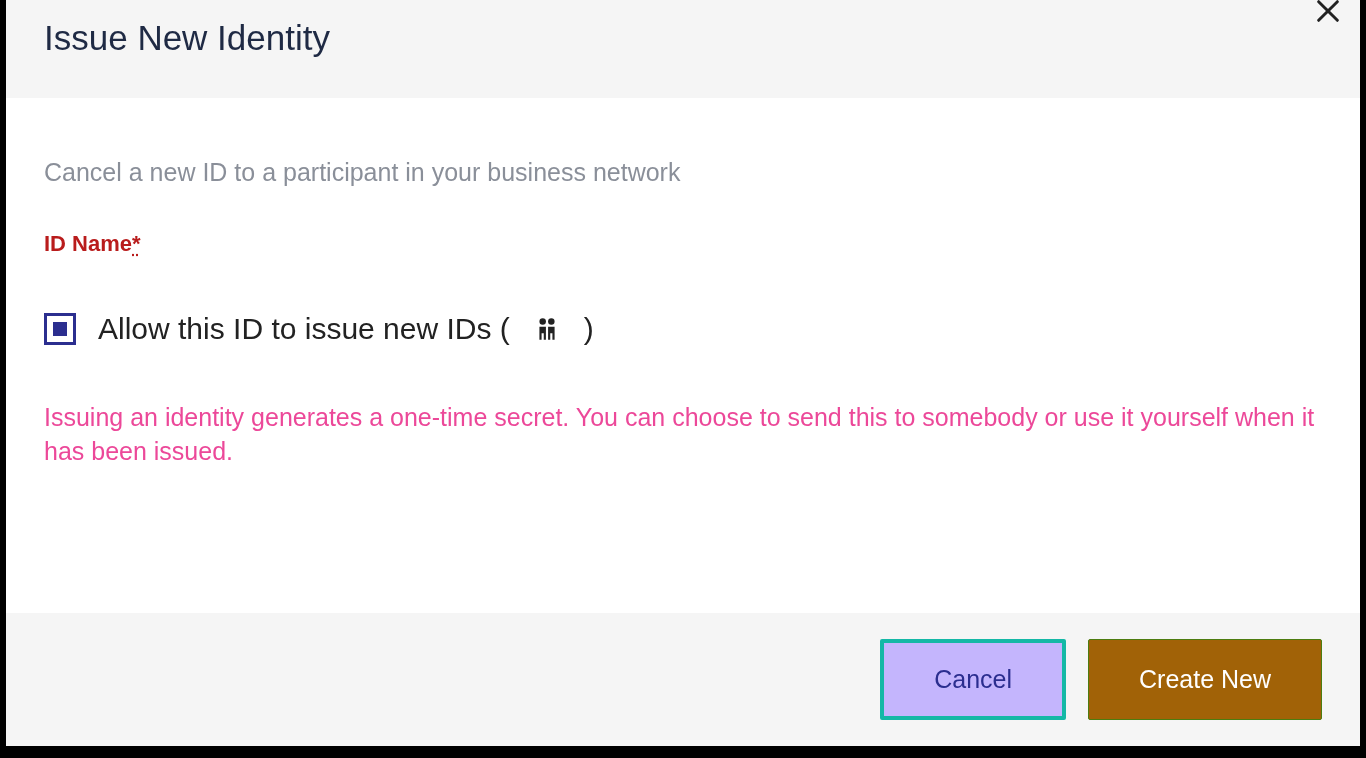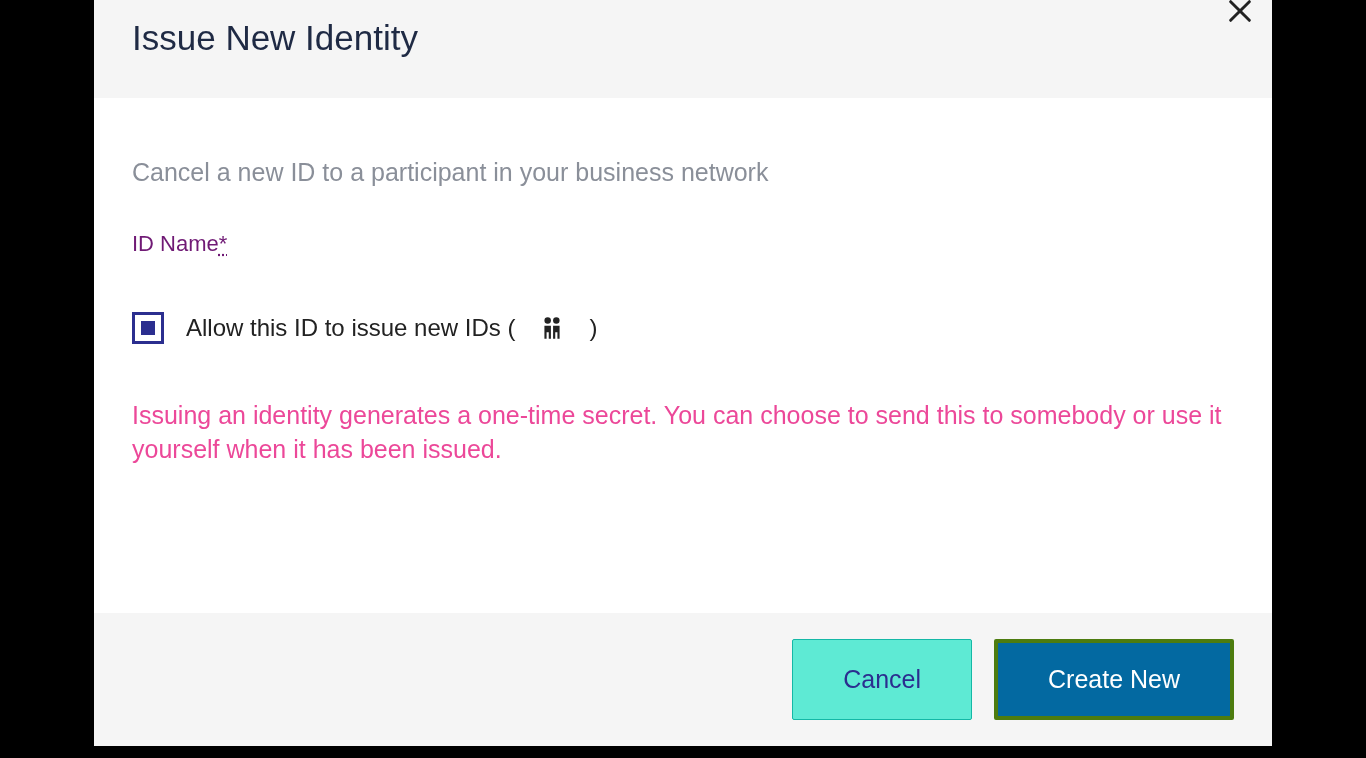--- a/index.html
+++ b/index.html
@@ -5,21 +5,21 @@
     * { box-sizing: border-box; margin: 0; padding: 0; }
     body {
       font-family: -apple-system, BlinkMacSystemFont, "Segoe UI", Helvetica, Arial, sans-serif;
       background: #000;
       width: 1366px;
       height: 758px;
       overflow: hidden;
     }
     .modal {
       background: #fff;
-      width: 1178px;
+      width: 1354px;
       margin: 0 auto;
       min-height: 746px;
       position: relative;
     }
     .modal-header {
       background: #f5f5f5;
       padding: 18px 38px 40px 38px;
       position: relative;
     }
     .modal-title {
@@ -48,22 +48,22 @@
       margin-bottom: 44px;
     }
     .form-row {
       display: flex;
       align-items: center;
       margin-bottom: 30px;
     }
     .form-label {
       width: 165px;
       font-size: 22px;
-      font-weight: 400;
-      color: #701a75;
+      font-weight: 700;
+      color: #b91c1c;
       flex-shrink: 0;
     }
     .req {
       text-decoration: underline dotted;
       text-underline-offset: 3px;
     }
     .form-input {
       flex: 0 0 870px;
       background: #f5f5f5;
       border: none;
@@ -88,21 +88,21 @@
       justify-content: center;
       cursor: pointer;
       margin-right: 22px;
     }
     .checkbox-inner {
       width: 14px;
       height: 14px;
       background: #2b2e8f;
     }
     .checkbox-label {
-      font-size: 24px;
+      font-size: 30px;
       color: #222;
       display: flex;
       align-items: center;
       gap: 20px;
     }
     .people-icon {
       display: inline-flex;
       margin: 0 4px;
     }
     .info-text {
@@ -124,27 +124,27 @@
       right: 0;
     }
     .btn {
       padding: 22px 50px;
       font-size: 25px;
       cursor: pointer;
       font-family: inherit;
       border-radius: 2px;
     }
     .btn-cancel {
-      background: #5eead4;
-      border: 1px solid #14b8a6;
+      background: #c4b5fd;
+      border: 4px solid #14b8a6;
       color: #2b2e8f;
     }
     .btn-primary {
-      background: #0369a1;
-      border: 4px solid #4d7c0f;
+      background: #a16207;
+      border: 1px solid #4d7c0f;
       color: #fff;
     }
   </style>
 </head>
 <body>
 
 <div class="modal">
 
   <div class="modal-header">
     <div class="modal-title">Issue New Identity</div>

